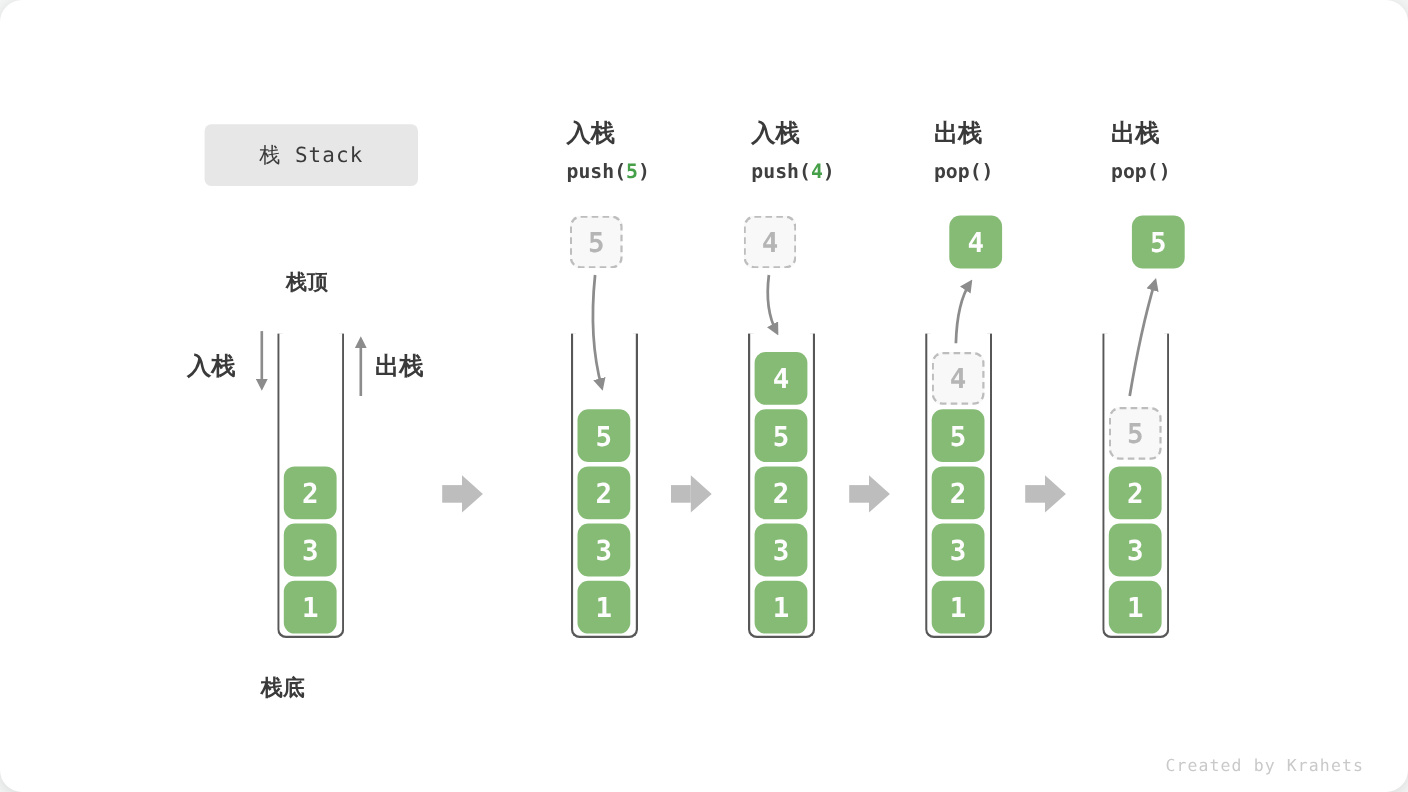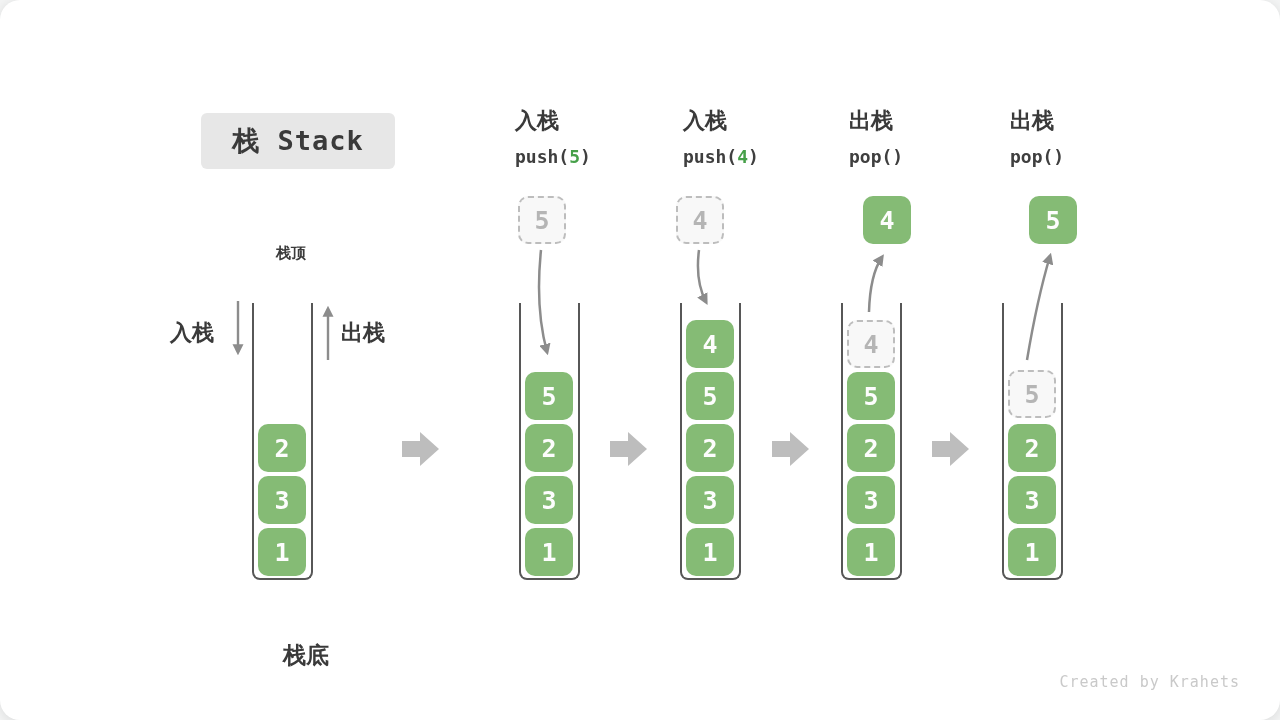--- a/index.html
+++ b/index.html
@@ -23,23 +23,22 @@
     border-radius: 20px;
     box-shadow: 0 2px 12px rgba(0,0,0,.10);
     overflow: hidden;
   }
   .badge {
     position: absolute; left: 186px; top: 113px;
     width: 194px; height: 56px;
     background: #e7e7e7; border-radius: 6px;
     display: flex; align-items: center; justify-content: center;
     font-family: "DejaVu Sans Mono", monospace;
-    font-size: 27px; font-weight: 700; color: var(--ink);
+    font-size: 19px; font-weight: 400; color: var(--ink);
     letter-spacing: 1px;
-    margin-left: 15px;
   }
   .cn-label {
     position: absolute;
     font-size: 22px; font-weight: 700; color: var(--ink);
     white-space: nowrap;
   }
   .col-header { position: absolute; white-space: nowrap; }
   .col-header .cn {
     font-size: 22px; font-weight: 700; color: var(--ink);
     margin-bottom: 10px;
@@ -79,34 +78,34 @@
     position: absolute; left: 18px; top: 0; width: 0; height: 0; display: block;
     border-top: 17px solid transparent;
     border-bottom: 17px solid transparent;
     border-left: 19px solid var(--big-arrow-gray);
   }
   .arrow-layer {
     position: absolute; left: 0; top: 0; width: 1280px; height: 720px;
     pointer-events: none;
   }
   .watermark {
-    position: absolute; right: 40px; top: 673px;
+    position: absolute; right: 40px; top: 687px;
     font-family: "DejaVu Sans Mono", monospace;
     font-size: 15px; color: #c9c9c9; letter-spacing: 1px;
   }
 </style>
 </head>
 <body>
 
 <div class="canvas">
 
   <div class="badge">栈 Stack</div>
 
-  <div class="cn-label" style="left:245px; top:244px; width:92px; text-align:center; font-size:15px;">栈顶</div>
-  <div class="cn-label" style="left:237px; top:640px; width:92px; text-align:right; font-size:23px;">栈底</div>
+  <div class="cn-label" style="left:233px; top:244px; width:92px; text-align:center; font-size:19px;">栈顶</div>
+  <div class="cn-label" style="left:237px; top:612px; width:92px; text-align:left; font-size:20px;">栈底</div>
   <div class="cn-label" style="left:170px; top:318px;">入栈</div>
   <div class="cn-label" style="left:341px; top:318px;">出栈</div>
 
   <div class="stack-container" style="left:252px; top:303px;"></div>
   <div class="cell" style="left:258px; top:424px;">2</div>
   <div class="cell" style="left:258px; top:476px;">3</div>
   <div class="cell" style="left:258px; top:528px;">1</div>
 
   <div class="col-header" style="left:515px; top:106px;">
     <div class="cn">入栈</div>

